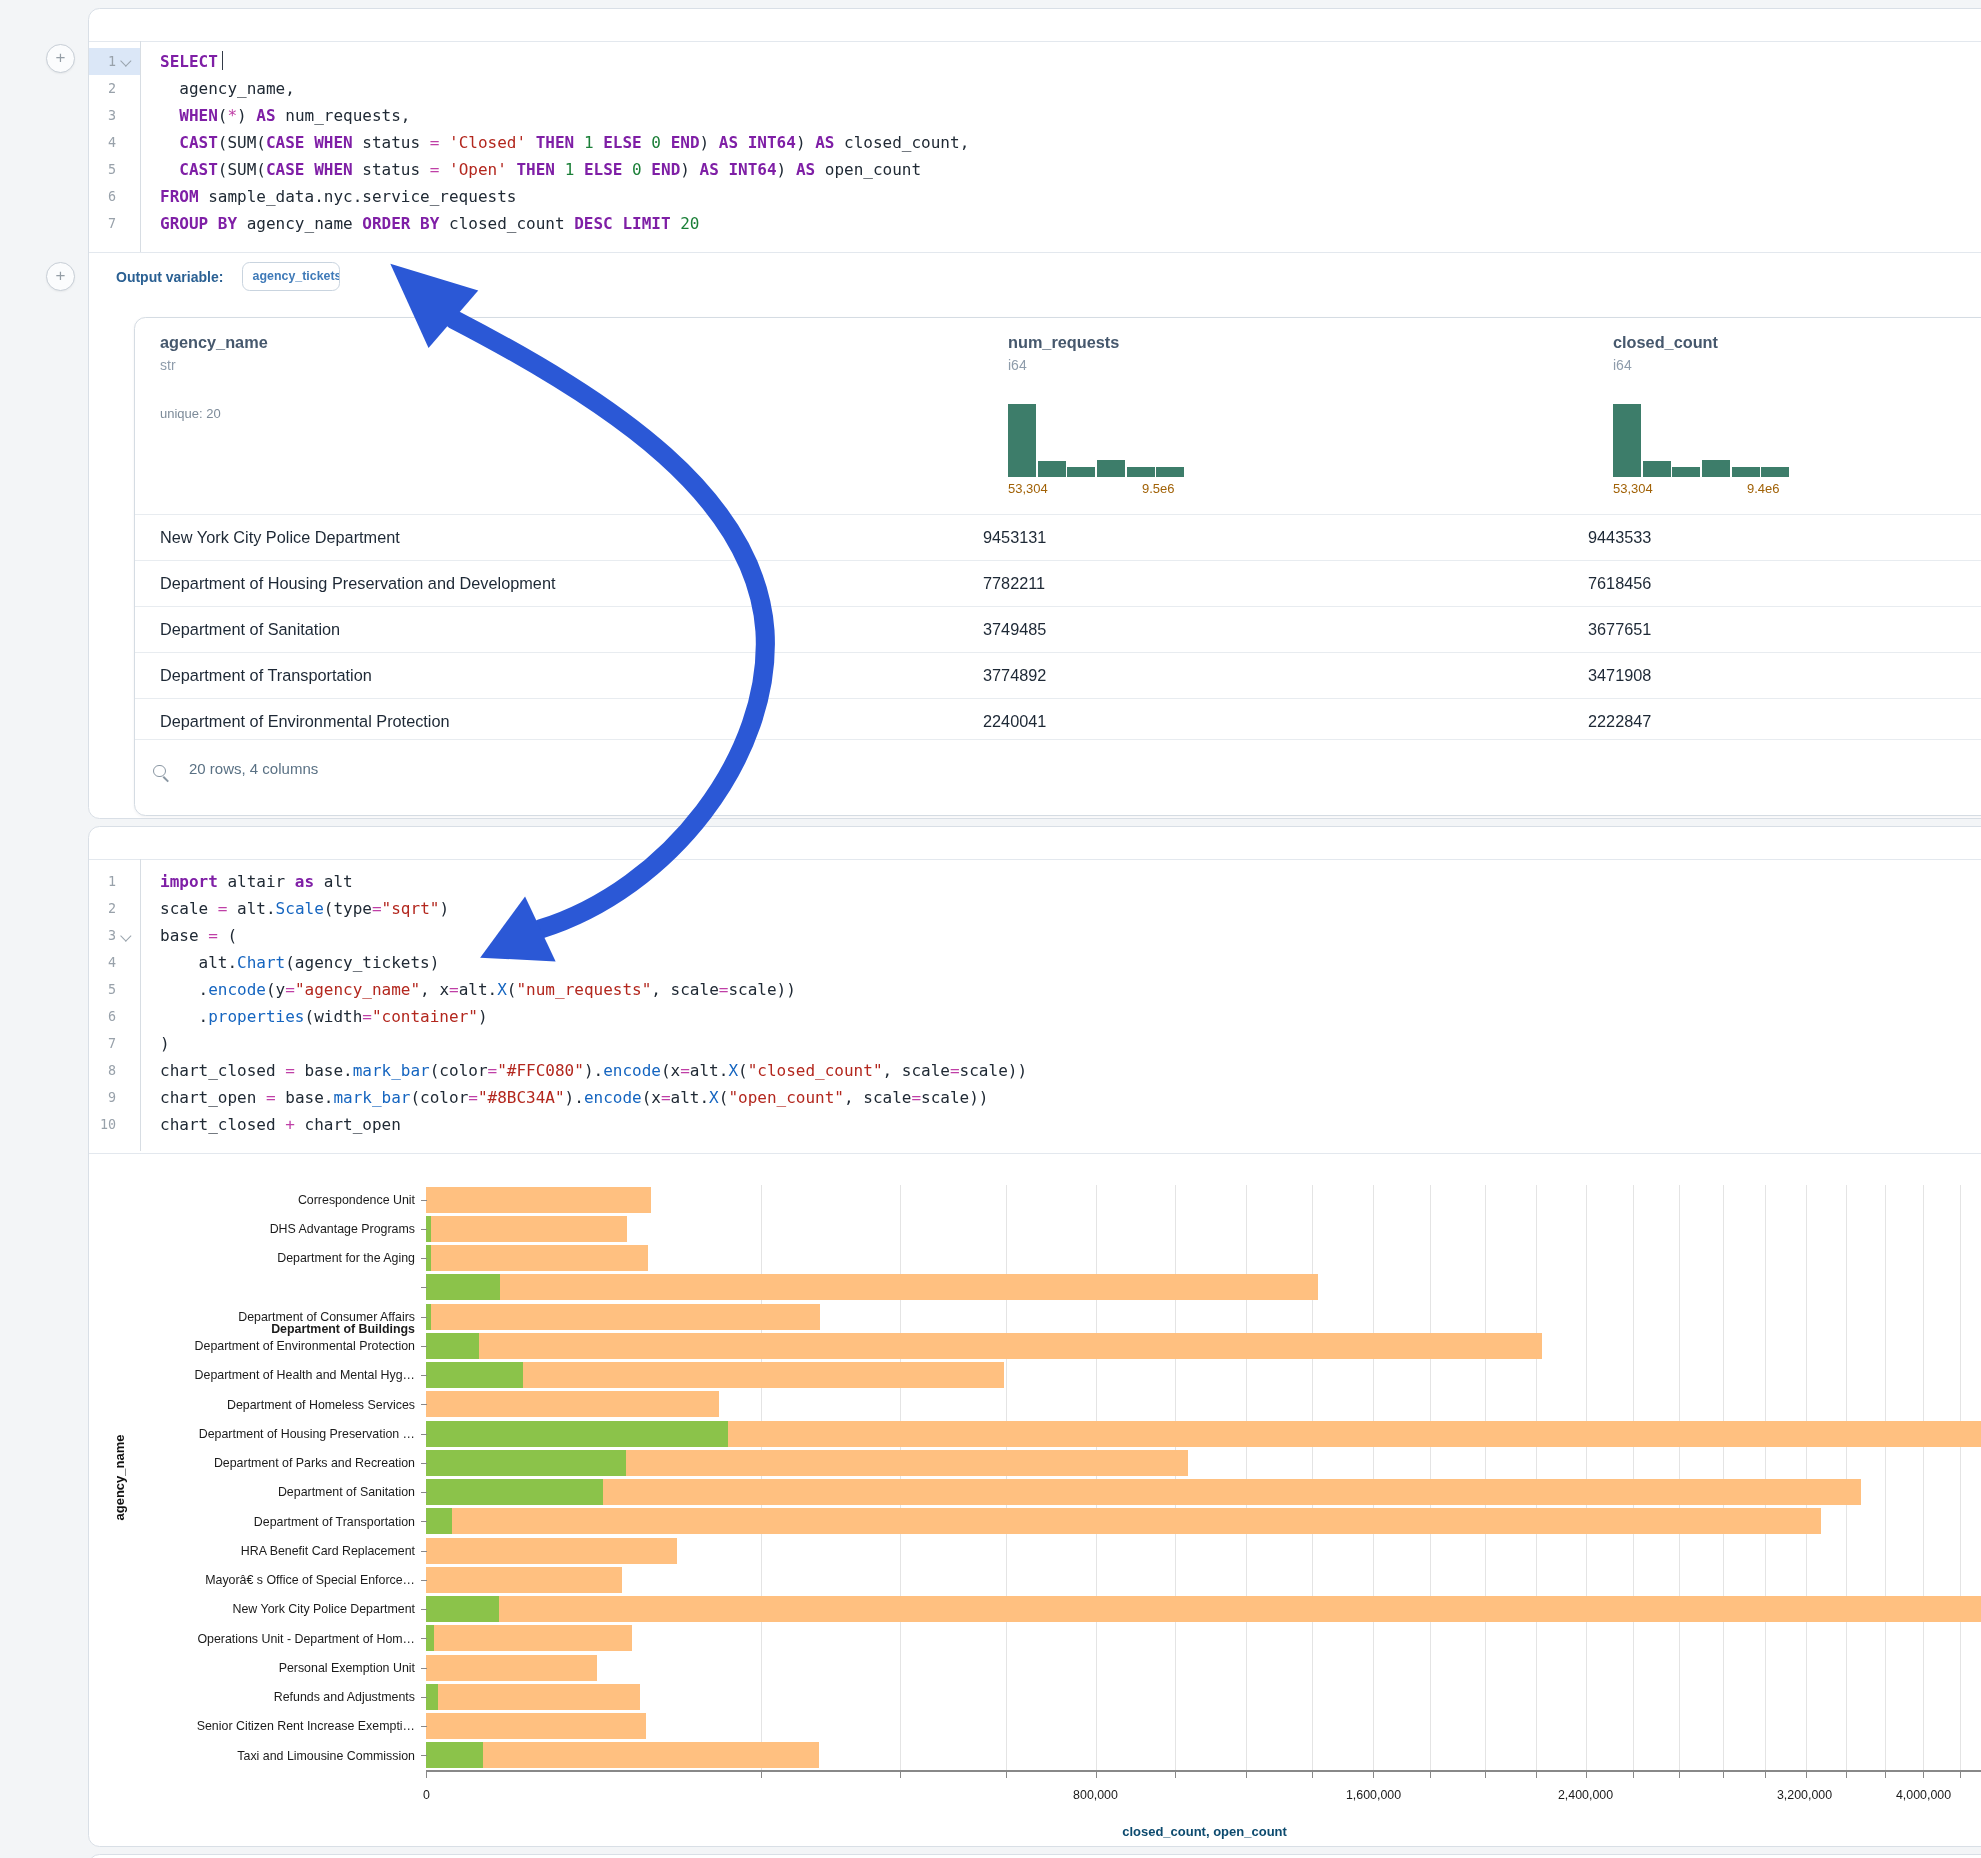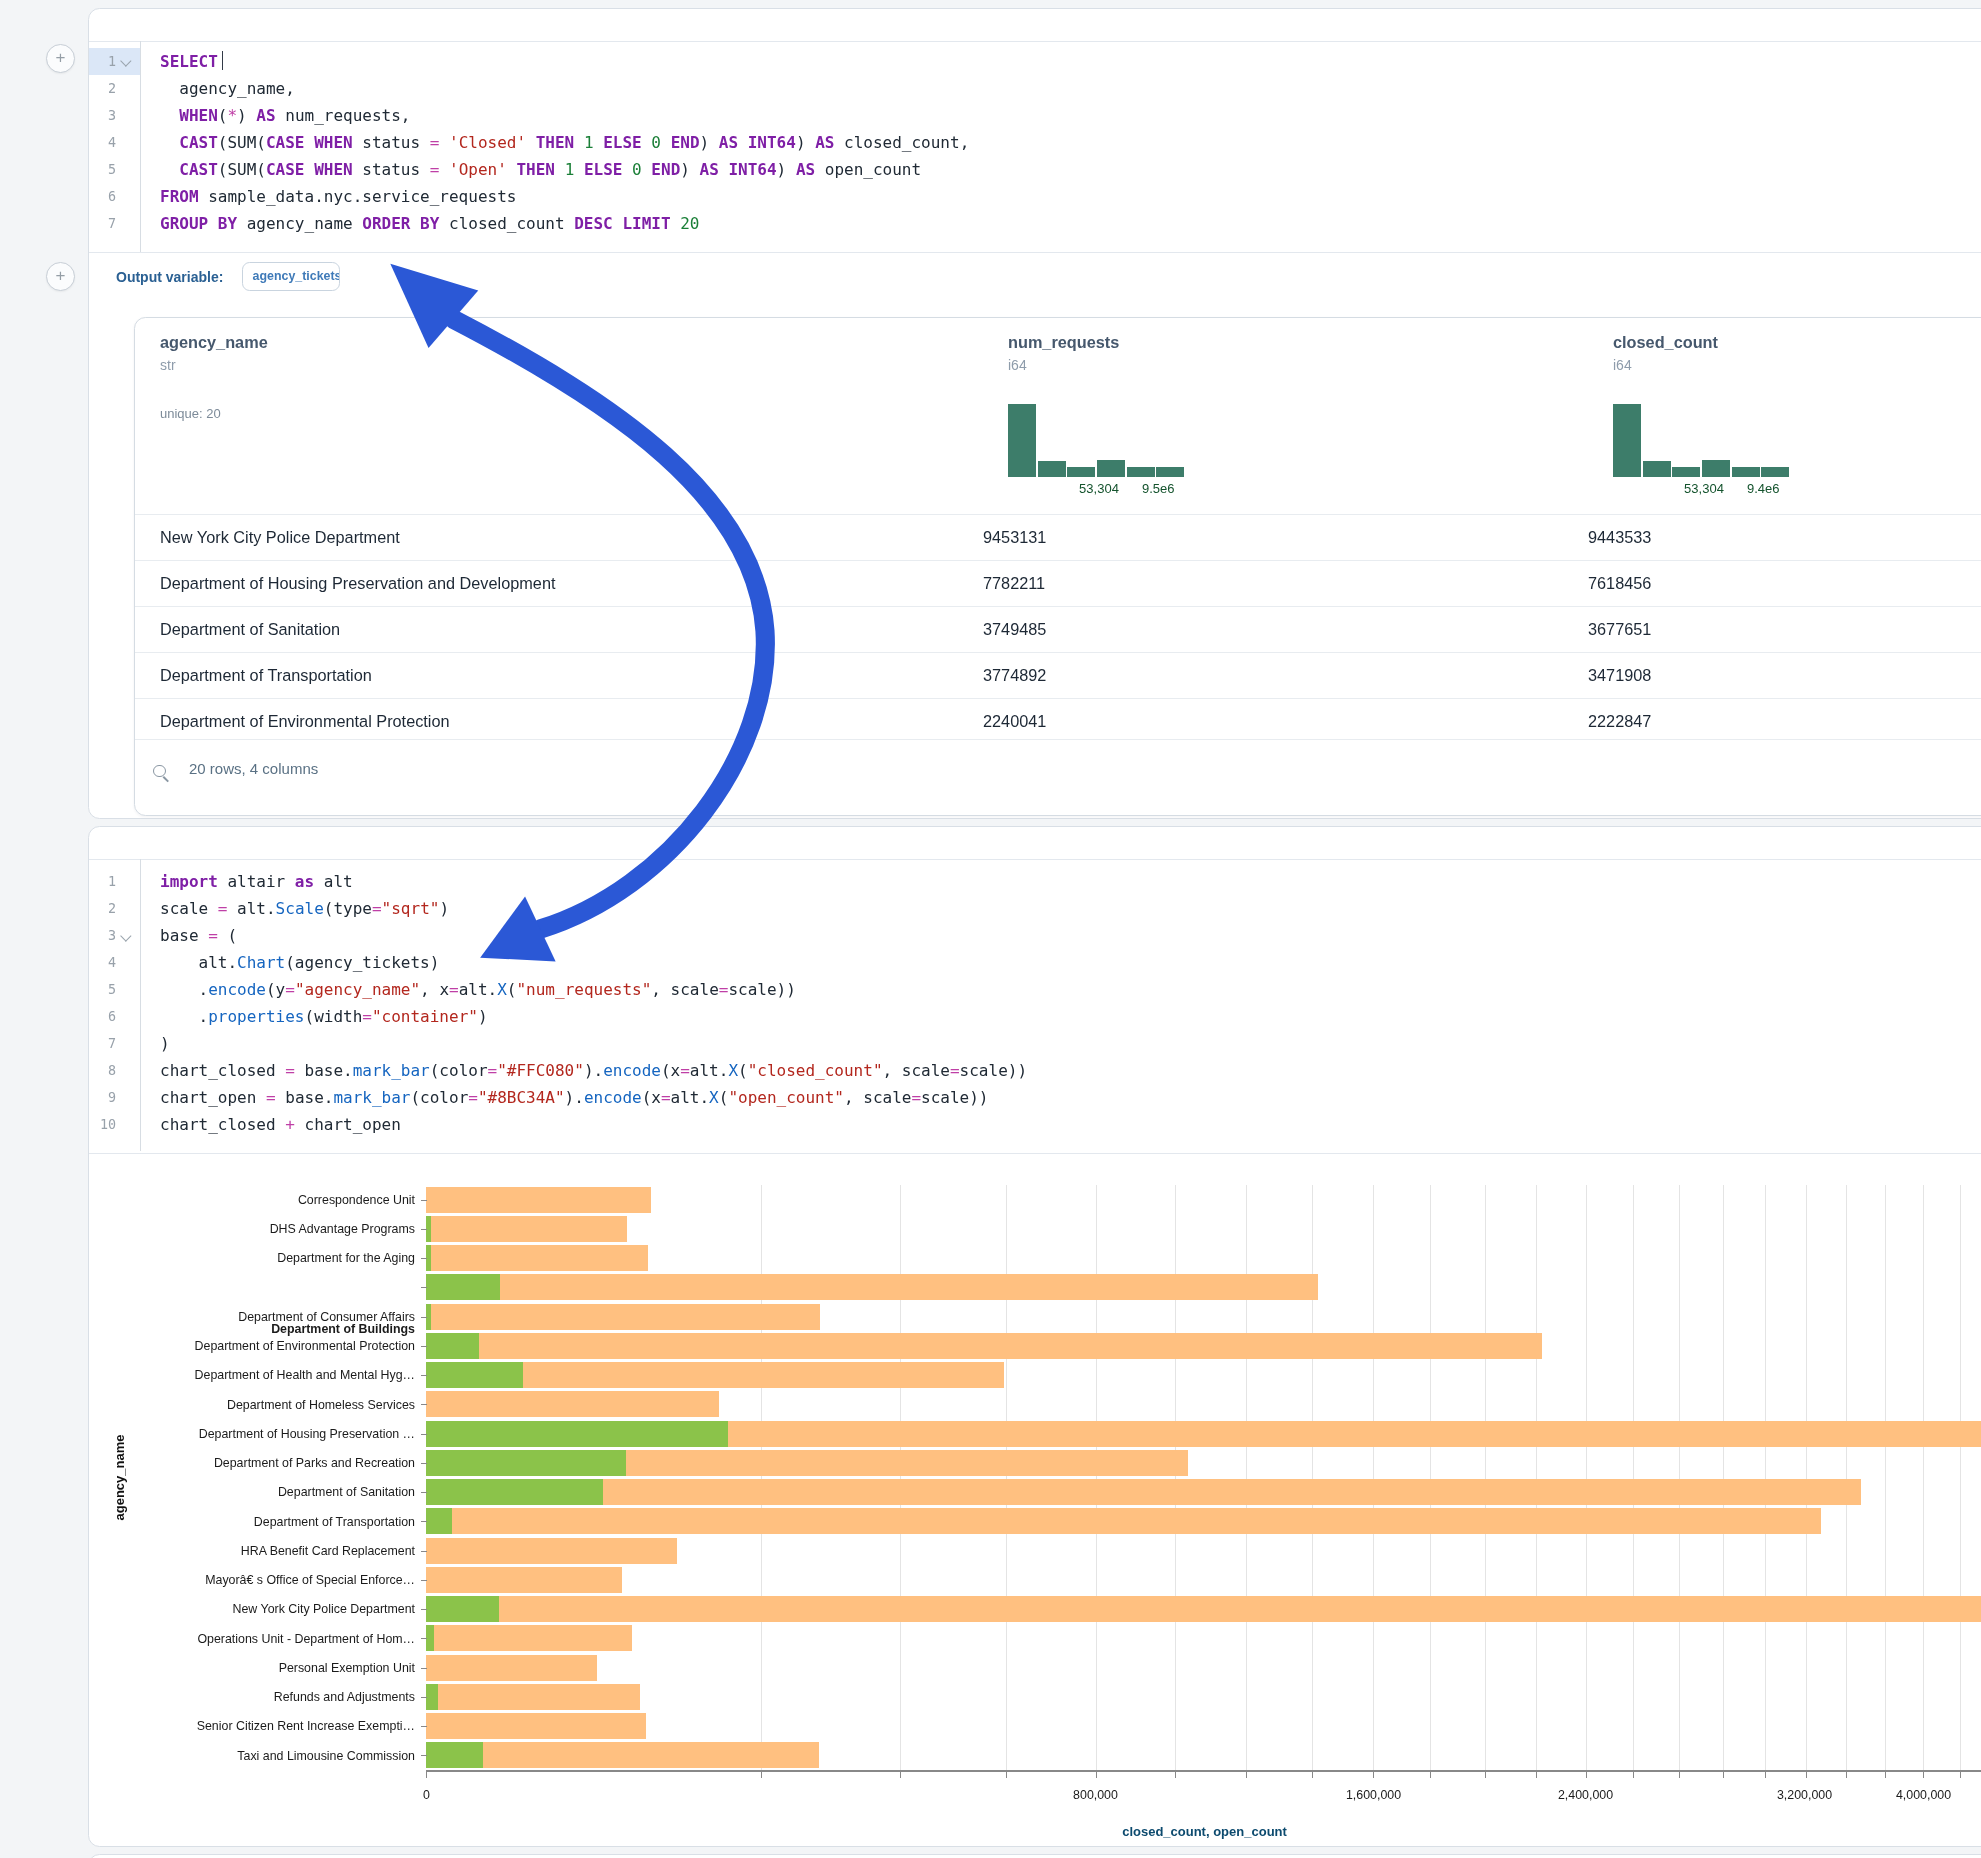--- a/index.html
+++ b/index.html
@@ -36,21 +36,21 @@
 
   
   .tgrid{display:grid;grid-template-columns:848px 605px auto;}
   .thead{position:absolute;left:25px;right:0;top:0;height:196px;}
   .colname{font-size:16.3px;font-weight:bold;color:#46586d;margin-top:15.3px;}
   .coltype{font-size:14px;color:#8e9cab;margin-top:4.8px;}
   .colstats{font-size:13px;color:#7d8b99;margin-top:29px;line-height:24px;}
   .hist{position:relative;margin-top:31px;width:182px;height:73px;}
   .hist .hbar{position:absolute;bottom:0;background:#3d7d6a;}
   .hist-labels{position:relative;width:182px;height:17px;margin-top:4.8px;
-               font-size:13px;color:#14532d;text-align:center;}
+               font-size:13px;color:#a16207;}
   .hist-labels .hl2{position:absolute;left:134px;top:0;}
   .trows{position:absolute;left:0;right:0;top:196px;}
   .trow{height:45px;line-height:45px;border-top:1px solid #e8ecf0;font-size:16.3px;color:#1d2835;}
   .trow .c1{padding-left:25px;}
   .tfoot{position:absolute;left:0;right:0;top:421px;height:76px;border-top:1px solid #e8ecf0;}
   .search-glyph{position:absolute;left:18px;top:25px;width:10.5px;height:10.5px;border:1.5px solid #8a97a3;border-radius:50%;}
   .search-glyph::after{content:"";position:absolute;left:9.6px;top:10.5px;width:6.7px;height:1.5px;
                        background:#8a97a3;transform:rotate(45deg);transform-origin:0 0;}
   .tfoot-text{position:absolute;left:54px;top:20px;font-size:15px;color:#5a7184;}
 

